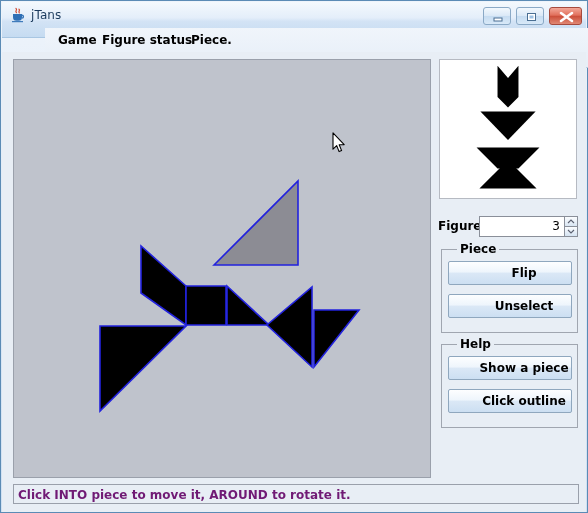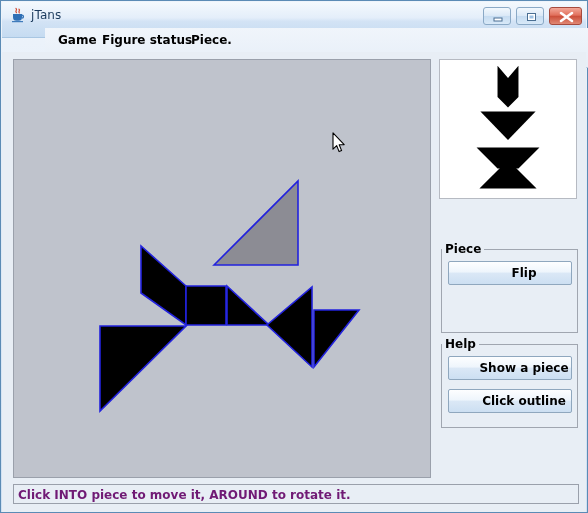--- a/index.html
+++ b/index.html
@@ -177,21 +177,21 @@
   .spin-btn svg { display:block; }
 
   
   .groupbox {
     position: absolute;
     border: 1px solid #a0a6b0;
     box-sizing: border-box;
   }
   .group-title {
     position: absolute;
-    top: -8px; left: 0;
+    top: -8px; left: 15px;
     background: #e8eef5;
     padding: 0 3px;
     font-size: 12px;
     font-weight: bold;
     color: #000;
     line-height: 14px;
   }
   #piece-group { left: 3px; top: 190px; width: 137px; height: 84px; }
   #help-group  { left: 3px; top: 285px; width: 137px; height: 84px; }
 
@@ -307,24 +307,41 @@
         <svg id="thumb-svg" width="136" height="138" viewBox="0 0 110 145">
           <g id="thumb-group">
               <polygon points="44,6 55,19 66,6 66,39 55,50 44,39" fill="#000000"></polygon>
               <polygon points="26,54 84,54 55,84" fill="#000000"></polygon>
               <polygon points="22,92 88,92 66,114 44,114" fill="#000000"></polygon>
               <polygon points="25,135 85,135 55,105" fill="#000000"></polygon>
             </g>
         </svg>
       </div>
 
+      <div id="figure-row">
+        <span id="figure-label">Figure</span>
+        <div id="figure-spinner">
+          <div id="figure-field">3</div>
+          <div class="spin-btn" id="spin-up">
+            <svg width="12" height="9" viewBox="0 0 12 9">
+              <path d="M3 6 L6 3 L9 6" stroke="#5a6070" stroke-width="1.1" fill="none"></path>
+            </svg>
+          </div>
+          <div class="spin-btn" id="spin-down">
+            <svg width="12" height="9" viewBox="0 0 12 9">
+              <path d="M3 3 L6 6 L9 3" stroke="#5a6070" stroke-width="1.1" fill="none"></path>
+            </svg>
+          </div>
+        </div>
+      </div>
 
       <div class="groupbox" id="piece-group">
         <span class="group-title">Piece</span>
         <div class="jbutton" id="btn-flip">Flip</div>
+        <div class="jbutton" id="btn-unselect">Unselect</div>
       </div>
 
       <div class="groupbox" id="help-group">
         <span class="group-title">Help</span>
         <div class="jbutton" id="btn-showpiece">Show a piece</div>
         <div class="jbutton" id="btn-showoutline">Click outline</div>
       </div>
 
     </div>
 

